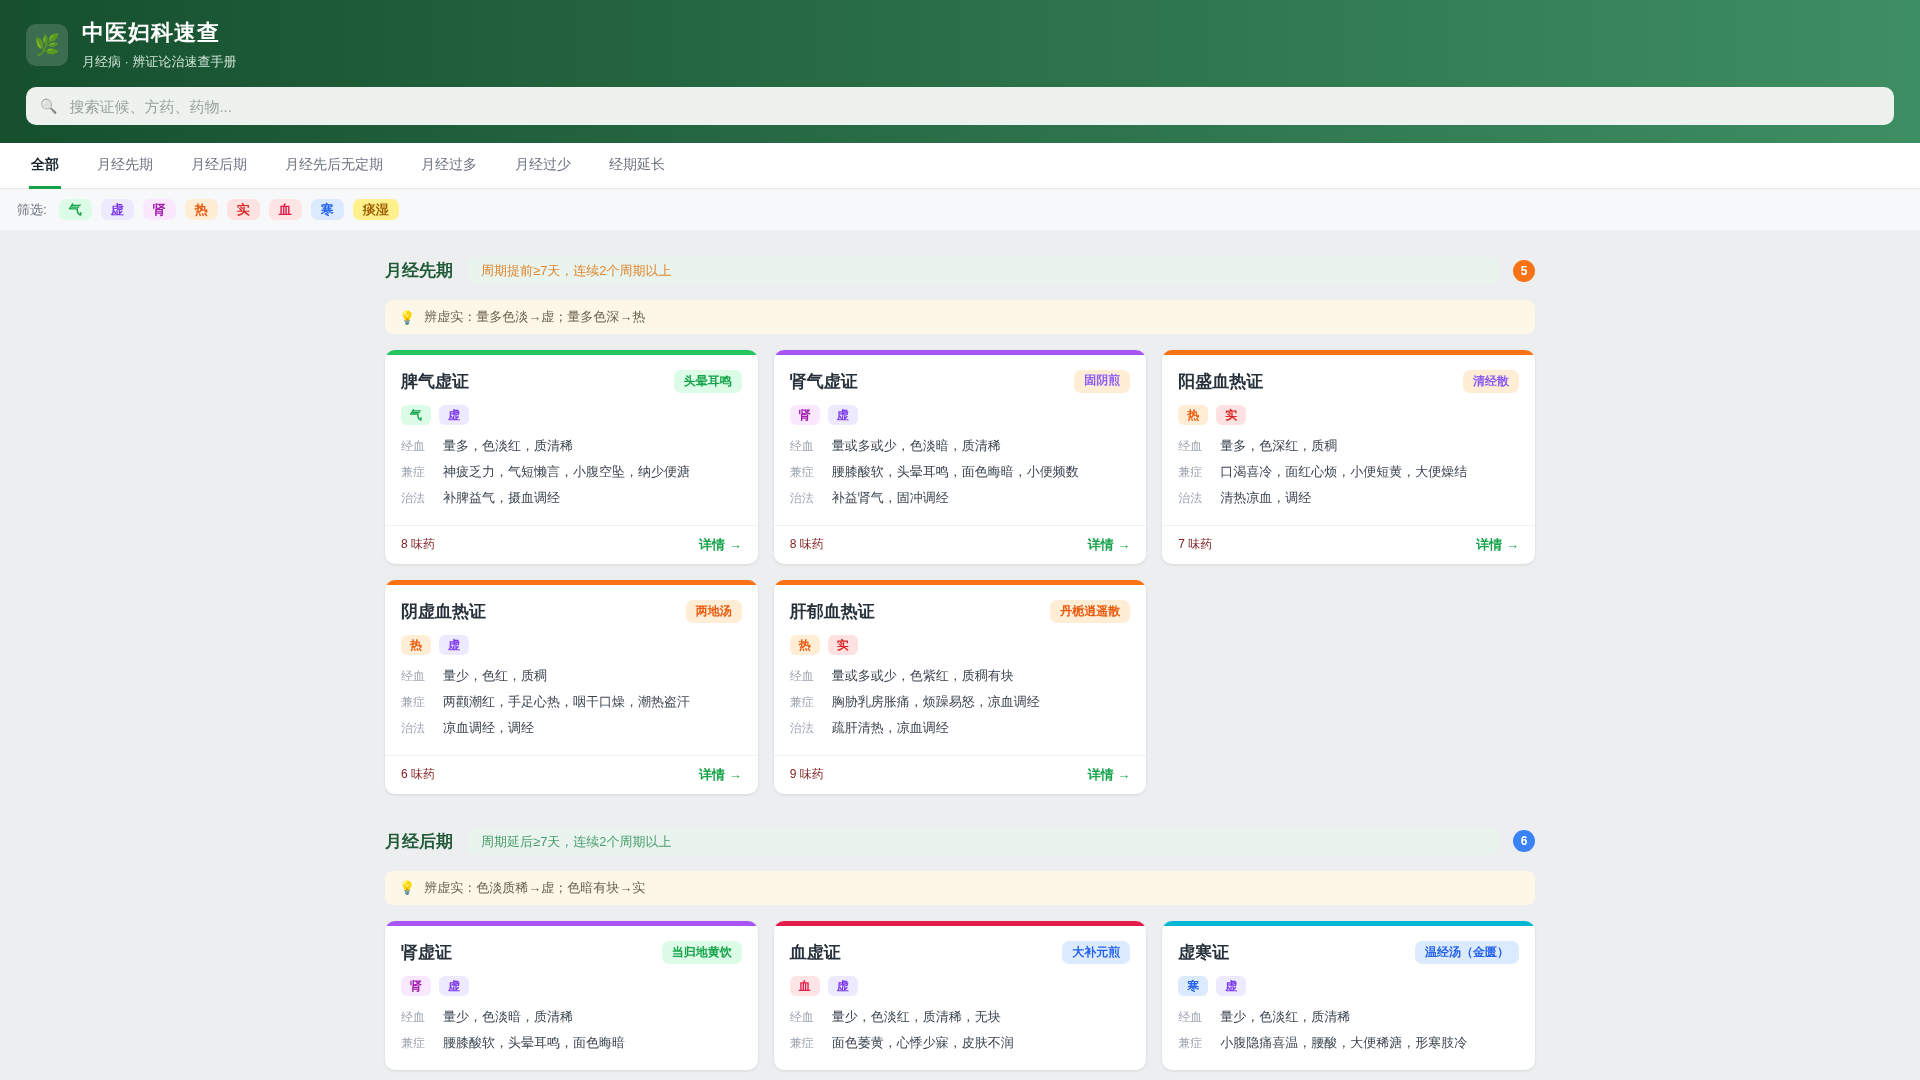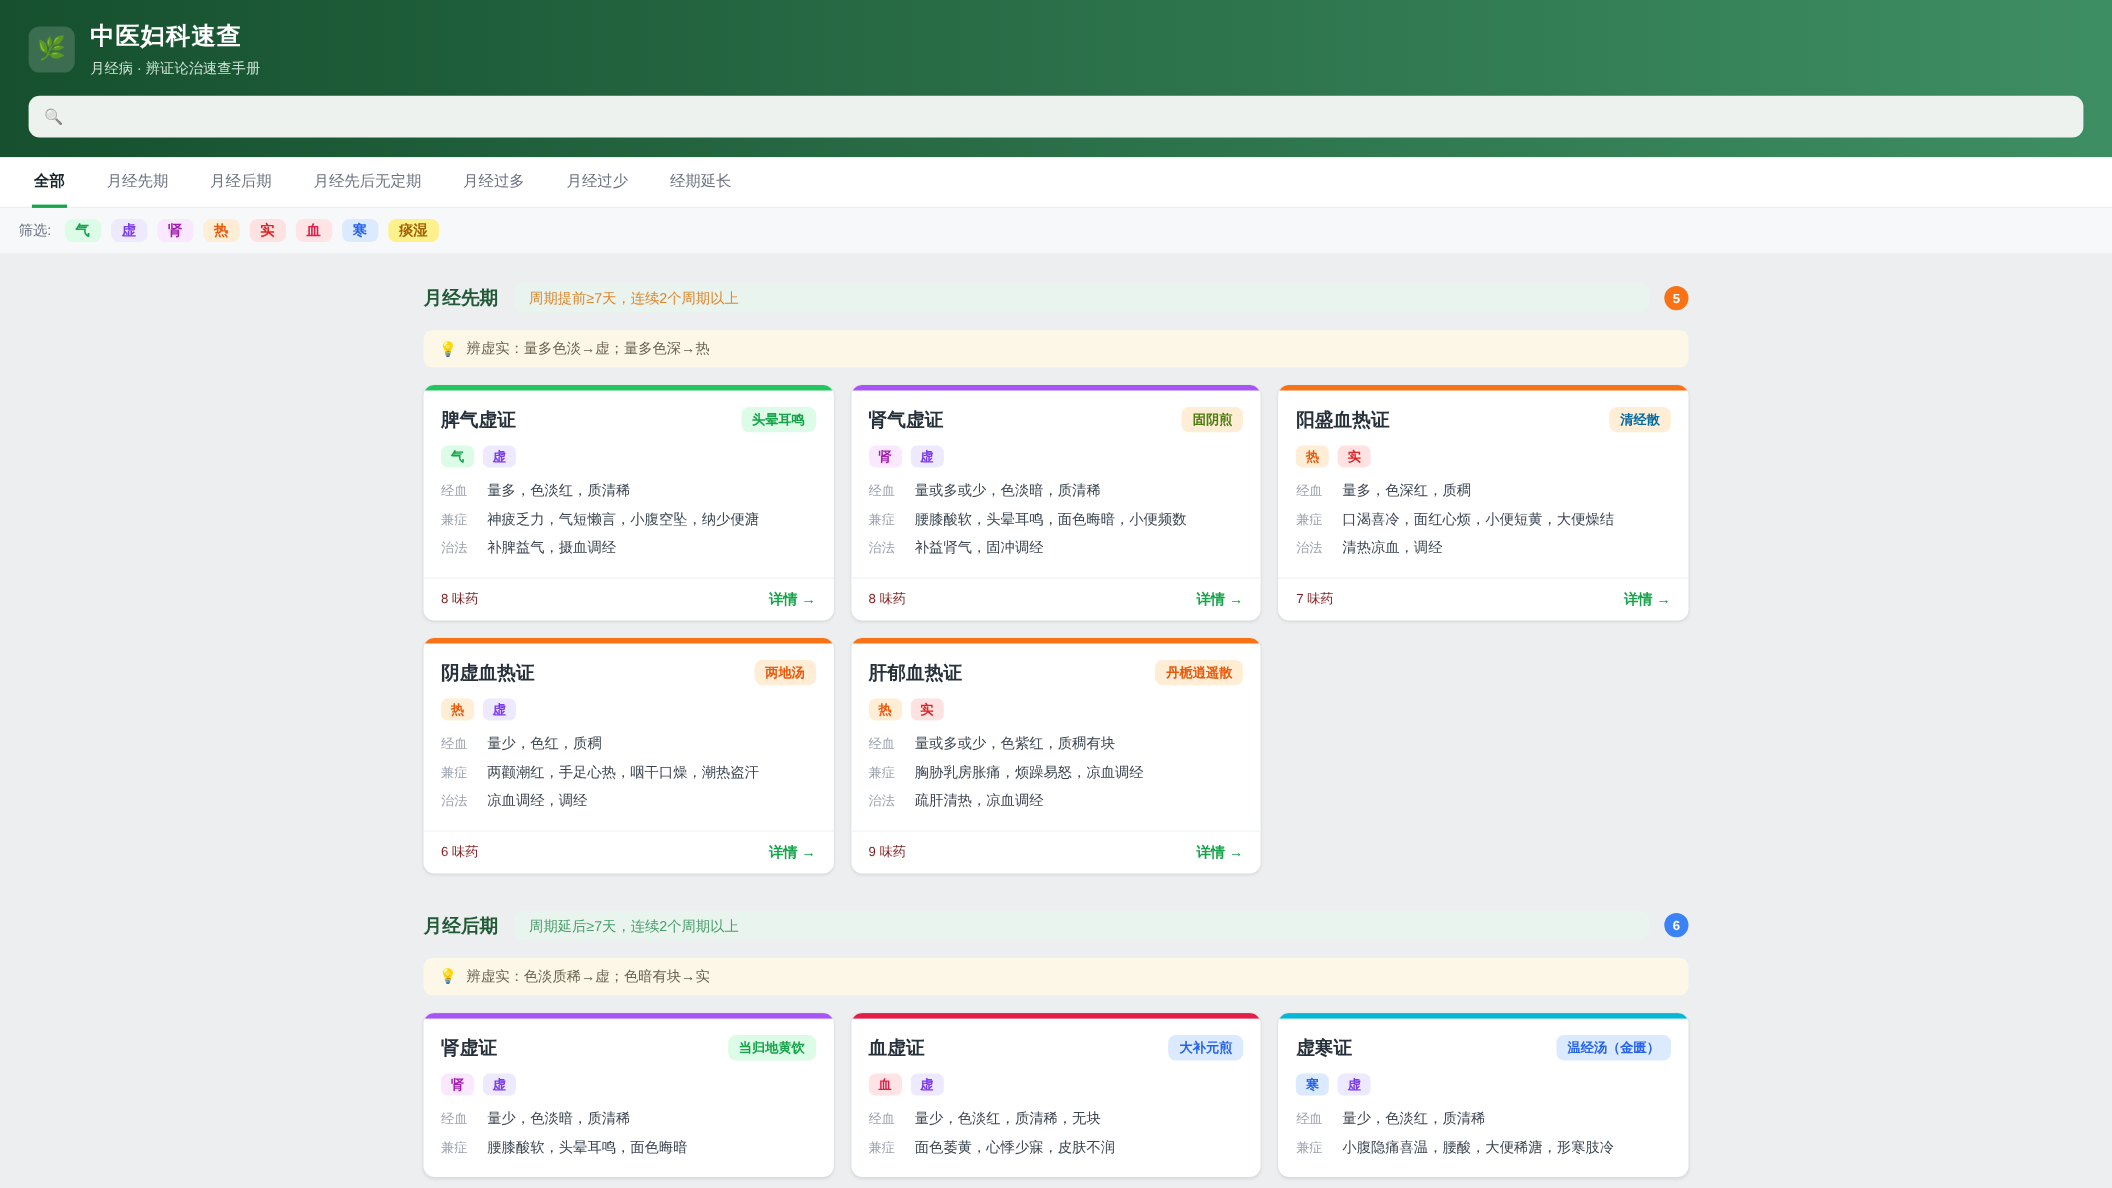--- a/index.html
+++ b/index.html
@@ -135,20 +135,21 @@
       <div class="logo">
         <span>🌿</span>
       </div>
       <div class="titles">
         <div class="title">中医妇科速查</div>
         <div class="subtitle">月经病 · 辨证论治速查手册</div>
       </div>
     </div>
     <div class="searchbar">
       <span class="search-icon">🔍</span>
+      <input class="search-input" type="text" placeholder="搜索证候、方药、药物..." style="">
     </div>
   </header>
 
   <nav class="tabs" id="tabs">
       <div class="tab active">全部</div>
       <div class="tab">月经先期</div>
       <div class="tab">月经后期</div>
       <div class="tab">月经先后无定期</div>
       <div class="tab">月经过多</div>
       <div class="tab">月经过少</div>
@@ -211,21 +212,21 @@
     <div class="card-footer">
       <span class="herb-count">8 味药</span>
       <span class="detail-link">详情 →</span>
     </div>
   </article>
           <article class="card">
     <div class="card-accent" style="background: rgb(168, 85, 247);"></div>
     <div class="card-body">
       <div class="card-titlerow">
         <h3 class="card-name">肾气虚证</h3>
-        <span class="formula-badge" style="background: rgb(255, 237, 213); color: #4d7c0f;">固阴煎</span>
+        <span class="formula-badge" style="background: rgb(255, 237, 213); color: #8b5cf6; font-family: Liberation Mono, monospace;">固阴煎</span>
       </div>
       <div class="card-tags">
                 <span class="tag" style="background: rgb(250, 232, 255); color: rgb(162, 28, 175);">肾</span>
                 <span class="tag" style="background: rgb(237, 233, 254); color: rgb(124, 58, 237);">虚</span>
               </div>
       <div class="card-rows">
                 <div class="crow">
     <span class="crow-label">经血</span>
     <span class="crow-text">量或多或少，色淡暗，质清稀</span>
   </div>
@@ -242,21 +243,21 @@
     <div class="card-footer">
       <span class="herb-count">8 味药</span>
       <span class="detail-link">详情 →</span>
     </div>
   </article>
           <article class="card">
     <div class="card-accent" style="background: rgb(249, 115, 22);"></div>
     <div class="card-body">
       <div class="card-titlerow">
         <h3 class="card-name">阳盛血热证</h3>
-        <span class="formula-badge" style="background: rgb(255, 237, 213); color: #0369a1;">清经散</span>
+        <span class="formula-badge" style="background: rgb(255, 237, 213); color: #8b5cf6;">清经散</span>
       </div>
       <div class="card-tags">
                 <span class="tag" style="background: rgb(255, 237, 213); color: rgb(234, 88, 12);">热</span>
                 <span class="tag" style="background: rgb(254, 226, 226); color: rgb(220, 38, 38);">实</span>
               </div>
       <div class="card-rows">
                 <div class="crow">
     <span class="crow-label">经血</span>
     <span class="crow-text">量多，色深红，质稠</span>
   </div>

